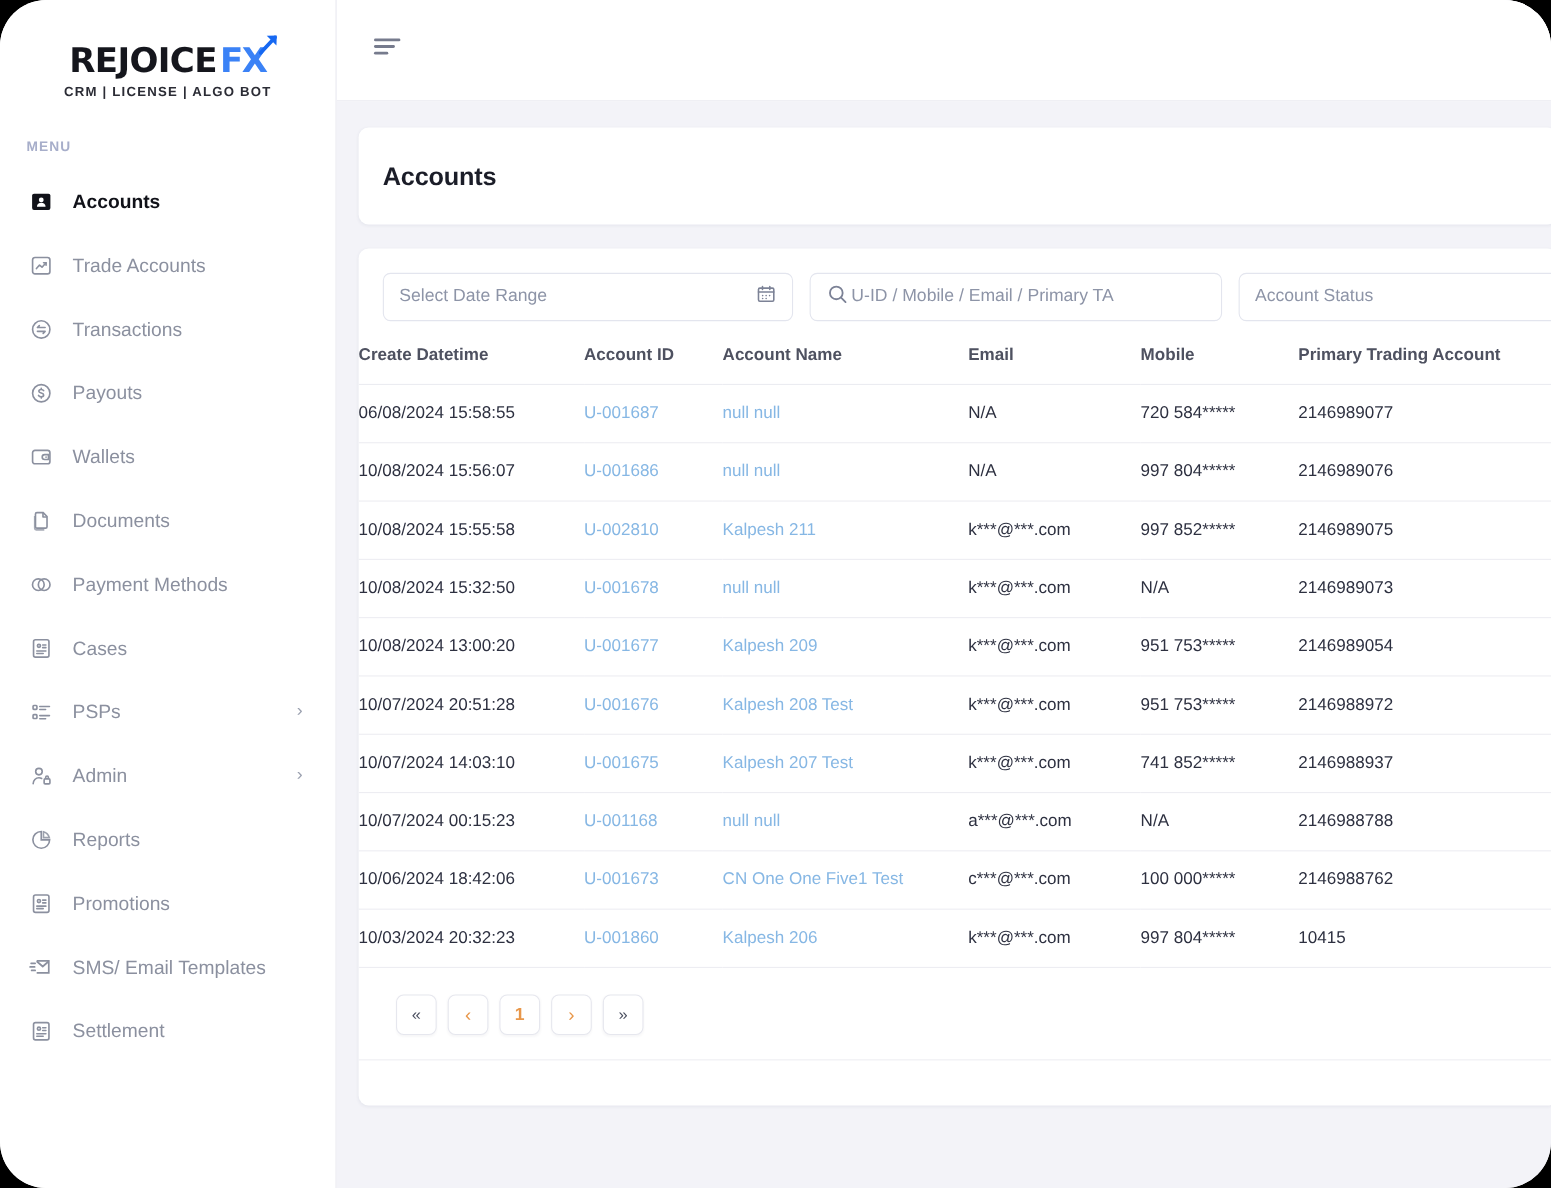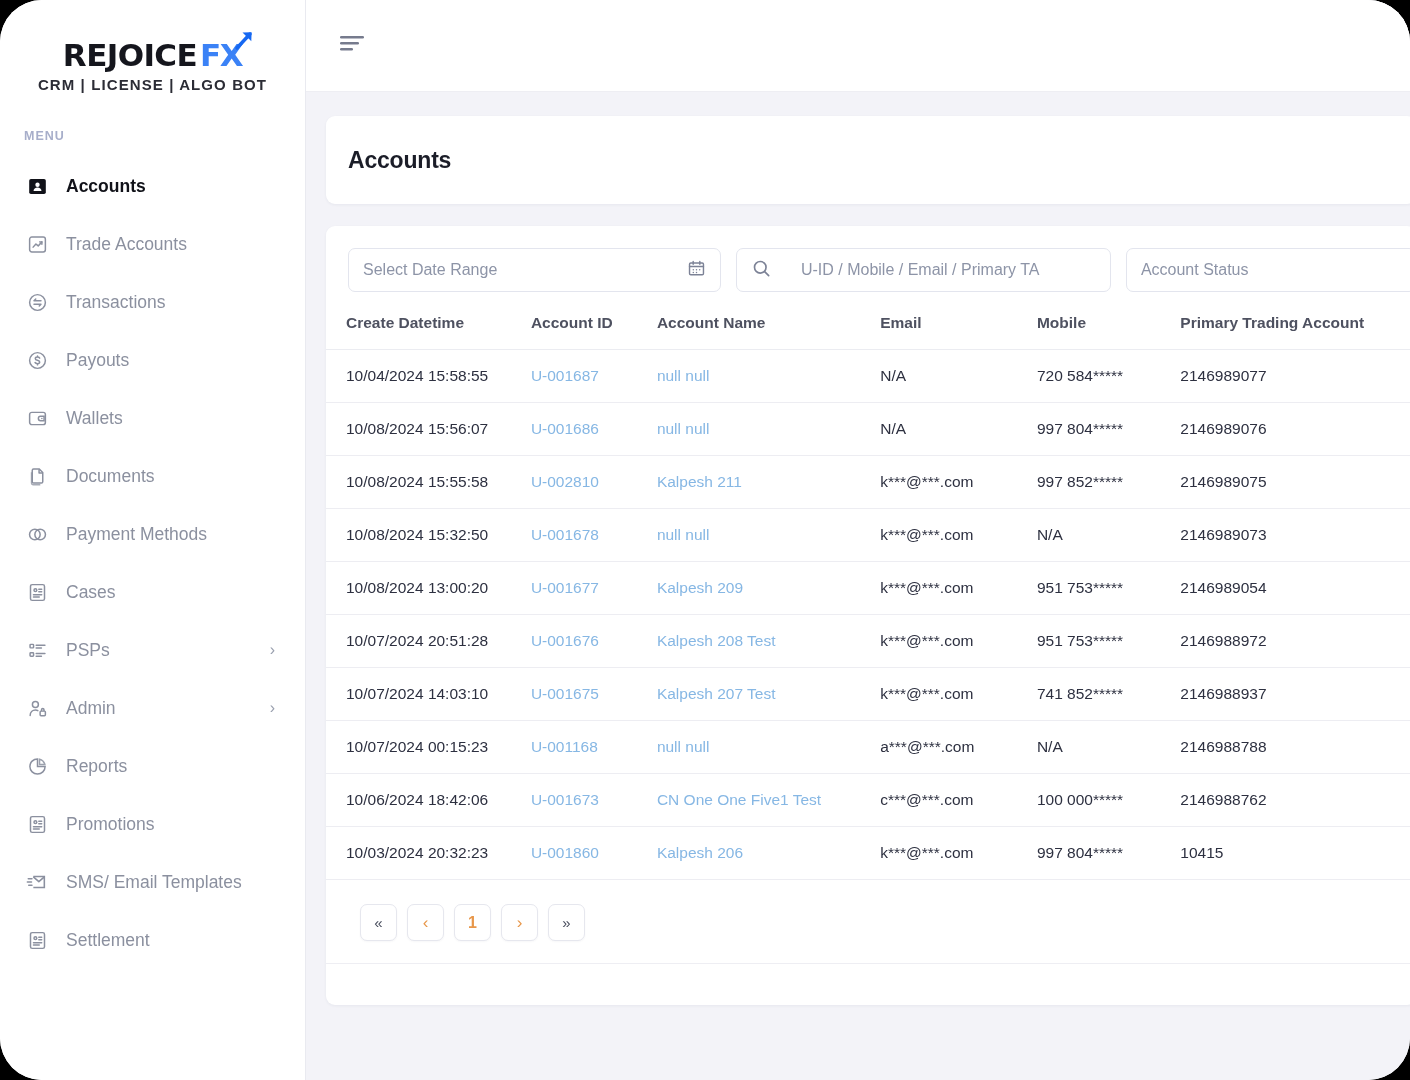--- a/index.html
+++ b/index.html
@@ -62,21 +62,21 @@
     letter-spacing: -1.5px;
     color: #3b82f6;
   }
   .brand-arrow {
     position: absolute;
     right: -13px;
     top: -11px;
   }
   .brand-tag {
     margin-top: 5px;
-    font-size: 15px;
+    font-size: 12px;
     letter-spacing: 1.1px;
     font-weight: 600;
     color: #2b2c35;
     font-family: "Liberation Sans", sans-serif;
   }
 
   .menu-label {
     margin: 36px 0 14px 24px;
     font-size: 12.5px;
     font-weight: 700;
@@ -177,21 +177,21 @@
     border-radius: 7px;
     display: flex;
     align-items: center;
     padding: 0 14px;
     background: #fff;
     color: #8c93a6;
     font-size: 16px;
     cursor: pointer;
   }
   .field.date { width: 386px; justify-content: space-between; }
-  .field.search { width: 388px; gap: 29px; }
+  .field.search { width: 388px; gap: 2px; }
   .field.status { width: 300px; }
   .field .ph { color: #8d94a7; font-size: 16px; }
 
   
   .tbl-wrap { margin-top: 22px; flex: 1; overflow: hidden; }
   table { width: 100%; border-collapse: collapse; table-layout: fixed; }
   thead th {
     text-align: left;
     font-size: 15.5px;
     font-weight: 700;
@@ -201,21 +201,21 @@
     white-space: nowrap;
   }
   tbody td {
     font-size: 15.5px;
     color: #2d3040;
     padding: 17px 0;
     border-bottom: 1px solid #ededf2;
     white-space: nowrap;
   }
   tbody td.link { color: #86b7e4; cursor: pointer; }
-  th.c0, td.c0 { width: 200px; padding-left: 20px; }
+  th.c0, td.c0 { width: 200px; padding-left: 0; }
   th.c1, td.c1 { width: 123px; }
   th.c2, td.c2 { width: 218px; }
   th.c3, td.c3 { width: 153px; }
   th.c4, td.c4 { width: 140px; }
   th.c5, td.c5 { width: 230px; }
   .tbl-pad { padding-left: 22px; padding-right: 0; }
 
   
   .pager {
     display: flex;
@@ -485,21 +485,21 @@
                 <th class="c0 tbl-pad">Create Datetime</th>
                 <th class="c1">Account ID</th>
                 <th class="c2">Account Name</th>
                 <th class="c3">Email</th>
                 <th class="c4">Mobile</th>
                 <th class="c5">Primary Trading Account</th>
               </tr>
             </thead>
             <tbody>
               <tr>
-                <td class="c0 tbl-pad">10/04/2024 15:58:55</td>
+                <td class="c0 tbl-pad">06/08/2024 15:58:55</td>
                 <td class="c1 link">U-001687</td>
                 <td class="c2 link">null null</td>
                 <td class="c3">N/A</td>
                 <td class="c4">720 584*****</td>
                 <td class="c5">2146989077</td>
               </tr>
               <tr>
                 <td class="c0 tbl-pad">10/08/2024 15:56:07</td>
                 <td class="c1 link">U-001686</td>
                 <td class="c2 link">null null</td>

